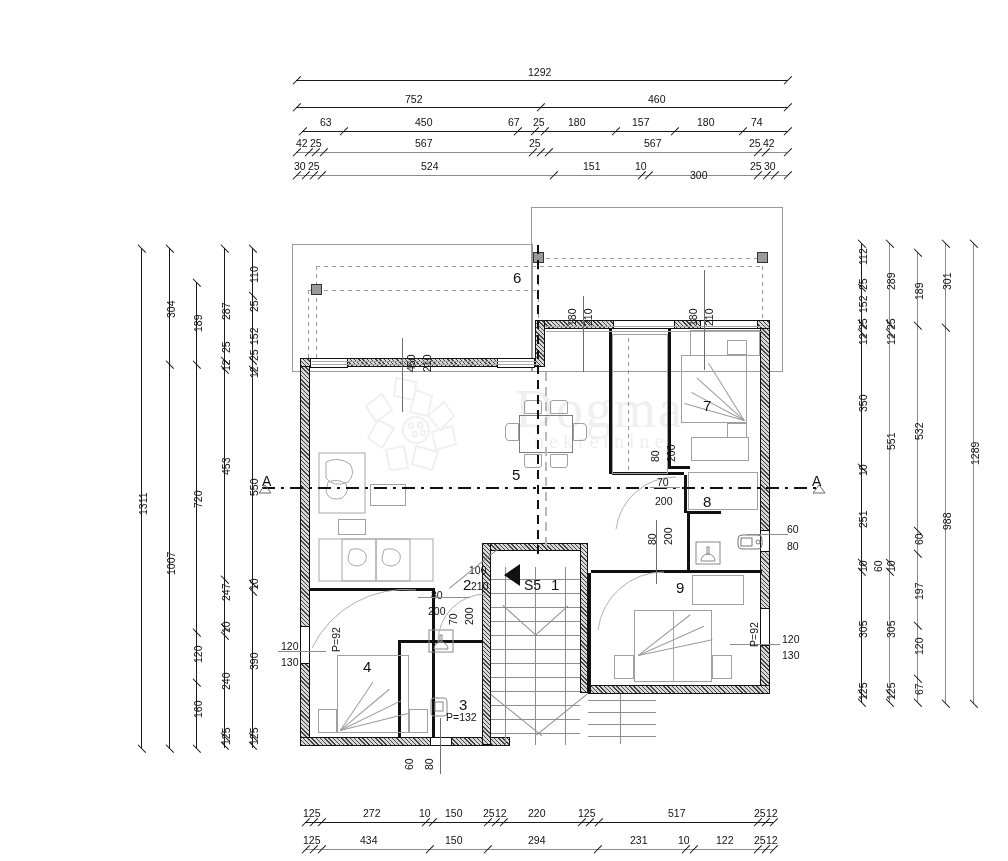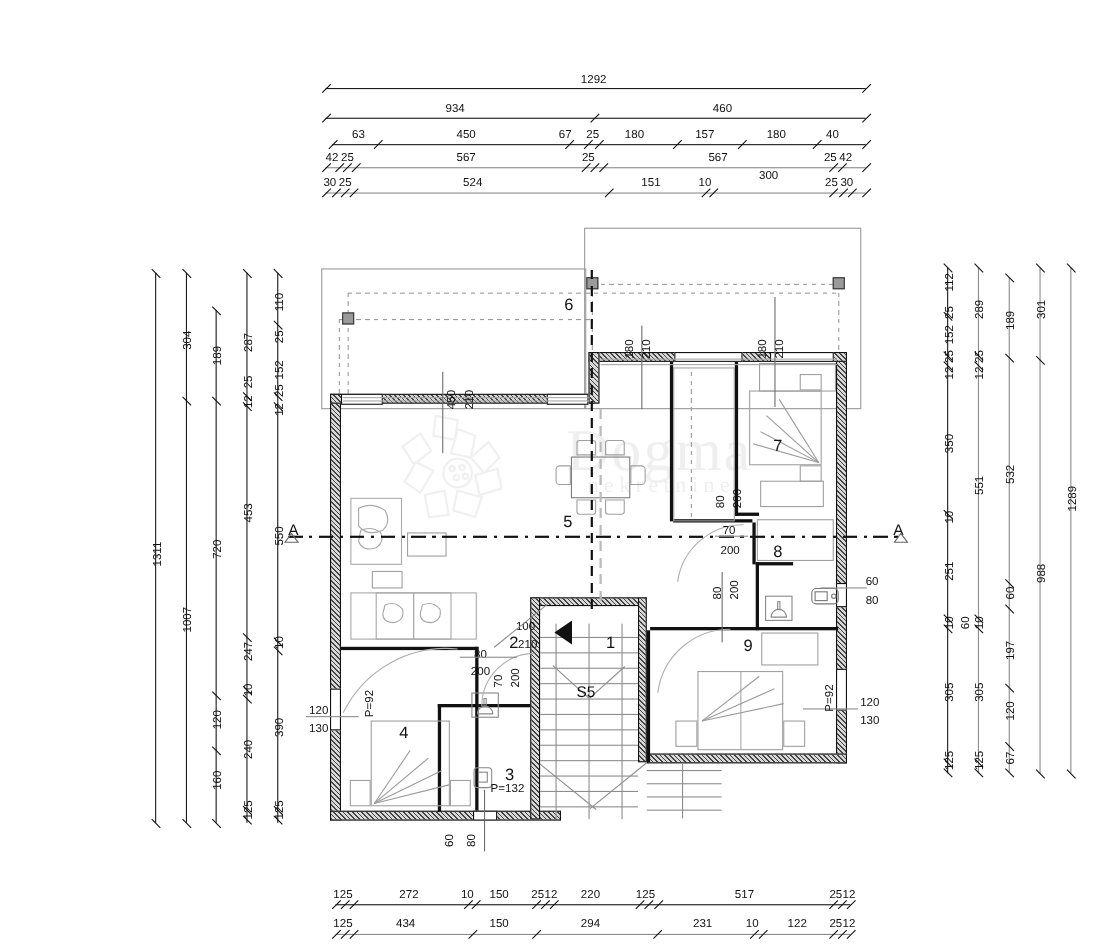--- a/index.html
+++ b/index.html
@@ -110,41 +110,41 @@
 
   <div class="dimline h" style="left:296px;top:80px;width:491px;"></div>
   <div class="tick" style="left:291px;top:75px;"></div>
   <div class="tick" style="left:782px;top:75px;"></div>
   <div class="dtxt" style="left:528px;top:67px;">1292</div>
 
   <div class="dimline h" style="left:296px;top:107px;width:491px;"></div>
   <div class="tick" style="left:291px;top:102px;"></div>
   <div class="tick" style="left:535px;top:102px;"></div>
   <div class="tick" style="left:782px;top:102px;"></div>
-  <div class="dtxt" style="left:405px;top:94px;">934</div>
+  <div class="dtxt" style="left:405px;top:94px;">752</div>
   <div class="dtxt" style="left:648px;top:94px;">460</div>
 
   <div class="dimline h" style="left:302px;top:131px;width:485px;"></div>
   <div class="tick" style="left:297px;top:126px;"></div>
   <div class="tick" style="left:338px;top:126px;"></div>
   <div class="tick" style="left:512px;top:126px;"></div>
   <div class="tick" style="left:529px;top:126px;"></div>
   <div class="tick" style="left:539px;top:126px;"></div>
   <div class="tick" style="left:610px;top:126px;"></div>
   <div class="tick" style="left:669px;top:126px;"></div>
   <div class="tick" style="left:737px;top:126px;"></div>
   <div class="tick" style="left:782px;top:126px;"></div>
   <div class="dtxt" style="left:320px;top:117px;">63</div>
   <div class="dtxt" style="left:415px;top:117px;">450</div>
   <div class="dtxt" style="left:508px;top:117px;">67</div>
   <div class="dtxt" style="left:533px;top:117px;">25</div>
   <div class="dtxt" style="left:568px;top:117px;">180</div>
   <div class="dtxt" style="left:632px;top:117px;">157</div>
   <div class="dtxt" style="left:697px;top:117px;">180</div>
-  <div class="dtxt" style="left:751px;top:117px;">40</div>
+  <div class="dtxt" style="left:751px;top:117px;">74</div>
 
   <div class="dimline h grey" style="left:296px;top:152px;width:491px;"></div>
   <div class="tick" style="left:291px;top:147px;"></div>
   <div class="tick" style="left:303px;top:147px;"></div>
   <div class="tick" style="left:310px;top:147px;"></div>
   <div class="tick" style="left:318px;top:147px;"></div>
   <div class="tick" style="left:527px;top:147px;"></div>
   <div class="tick" style="left:535px;top:147px;"></div>
   <div class="tick" style="left:543px;top:147px;"></div>
   <div class="tick" style="left:752px;top:147px;"></div>
@@ -168,21 +168,21 @@
   <div class="tick" style="left:643px;top:170px;"></div>
   <div class="tick" style="left:752px;top:170px;"></div>
   <div class="tick" style="left:761px;top:170px;"></div>
   <div class="tick" style="left:769px;top:170px;"></div>
   <div class="tick" style="left:782px;top:170px;"></div>
   <div class="dtxt" style="left:294px;top:161px;">30</div>
   <div class="dtxt" style="left:308px;top:161px;">25</div>
   <div class="dtxt" style="left:421px;top:161px;">524</div>
   <div class="dtxt" style="left:583px;top:161px;">151</div>
   <div class="dtxt" style="left:635px;top:161px;">10</div>
-  <div class="dtxt" style="left:690px;top:155px;">300</div>
+  <div class="dtxt" style="left:690px;top:170px;">300</div>
   <div class="dtxt" style="left:750px;top:161px;">25</div>
   <div class="dtxt" style="left:764px;top:161px;">30</div>
 
   <div class="dimline v" style="left:141px;top:248px;width:1px;height:500px;"></div>
   <div class="tick v" style="left:136px;top:243px;"></div>
   <div class="tick v" style="left:136px;top:743px;"></div>
   <div class="dtxt rot" style="left:138px;top:515px;">1311</div>
 
   <div class="dimline v" style="left:169px;top:248px;height:500px;"></div>
   <div class="tick v" style="left:164px;top:243px;"></div>
@@ -565,21 +565,21 @@
 
   <div class="roomno" style="left:513px;top:270px;">6</div>
   <div class="roomno" style="left:512px;top:467px;">5</div>
   <div class="roomno" style="left:703px;top:398px;">7</div>
   <div class="roomno" style="left:703px;top:494px;">8</div>
   <div class="roomno" style="left:676px;top:580px;">9</div>
   <div class="roomno" style="left:463px;top:577px;">2</div>
   <div class="roomno" style="left:459px;top:697px;">3</div>
   <div class="roomno" style="left:363px;top:659px;">4</div>
   <div class="roomno" style="left:551px;top:577px;">1</div>
-  <div class="roomno" style="left:524px;top:578px;font-size:14px;margin-top:44px;">S5</div>
+  <div class="roomno" style="left:524px;top:578px;font-size:14px;">S5</div>
 
   <div class="thinln" style="left:402px;top:338px;width:1px;height:74px;"></div>
   <div class="small rot" style="left:406px;top:372px;">450</div>
   <div class="small rot" style="left:422px;top:372px;">210</div>
 
   <div class="thinln" style="left:583px;top:296px;width:1px;height:76px;"></div>
   <div class="small rot" style="left:567px;top:326px;">180</div>
   <div class="small rot" style="left:583px;top:326px;">210</div>
 
   <div class="thinln" style="left:704px;top:270px;width:1px;height:100px;"></div>

